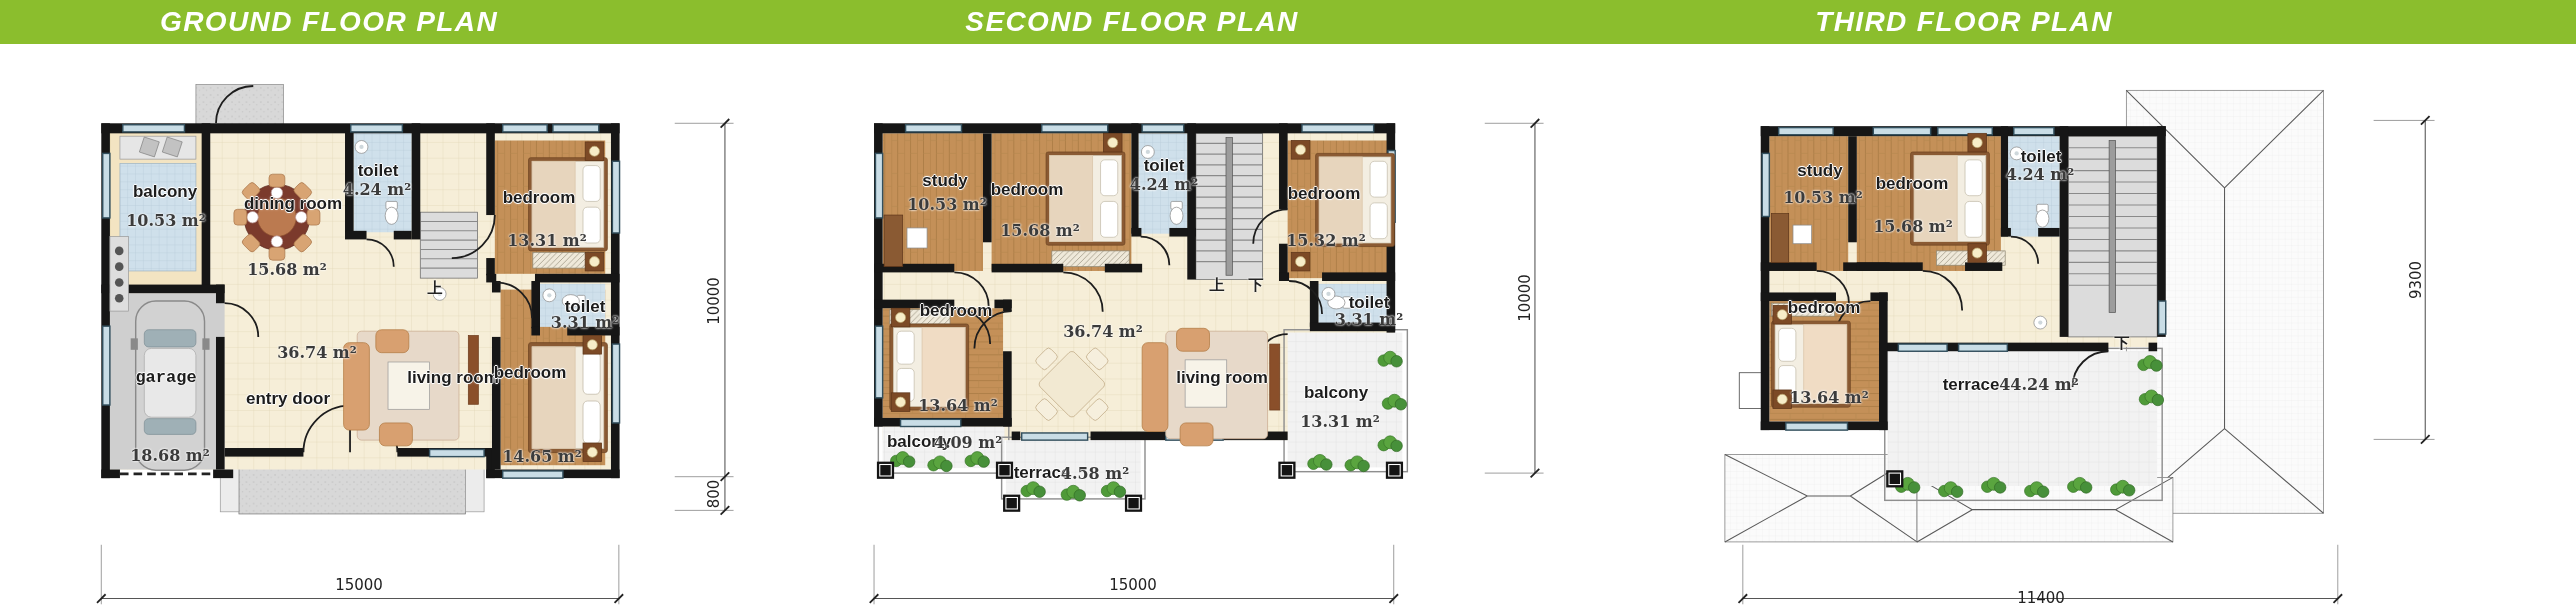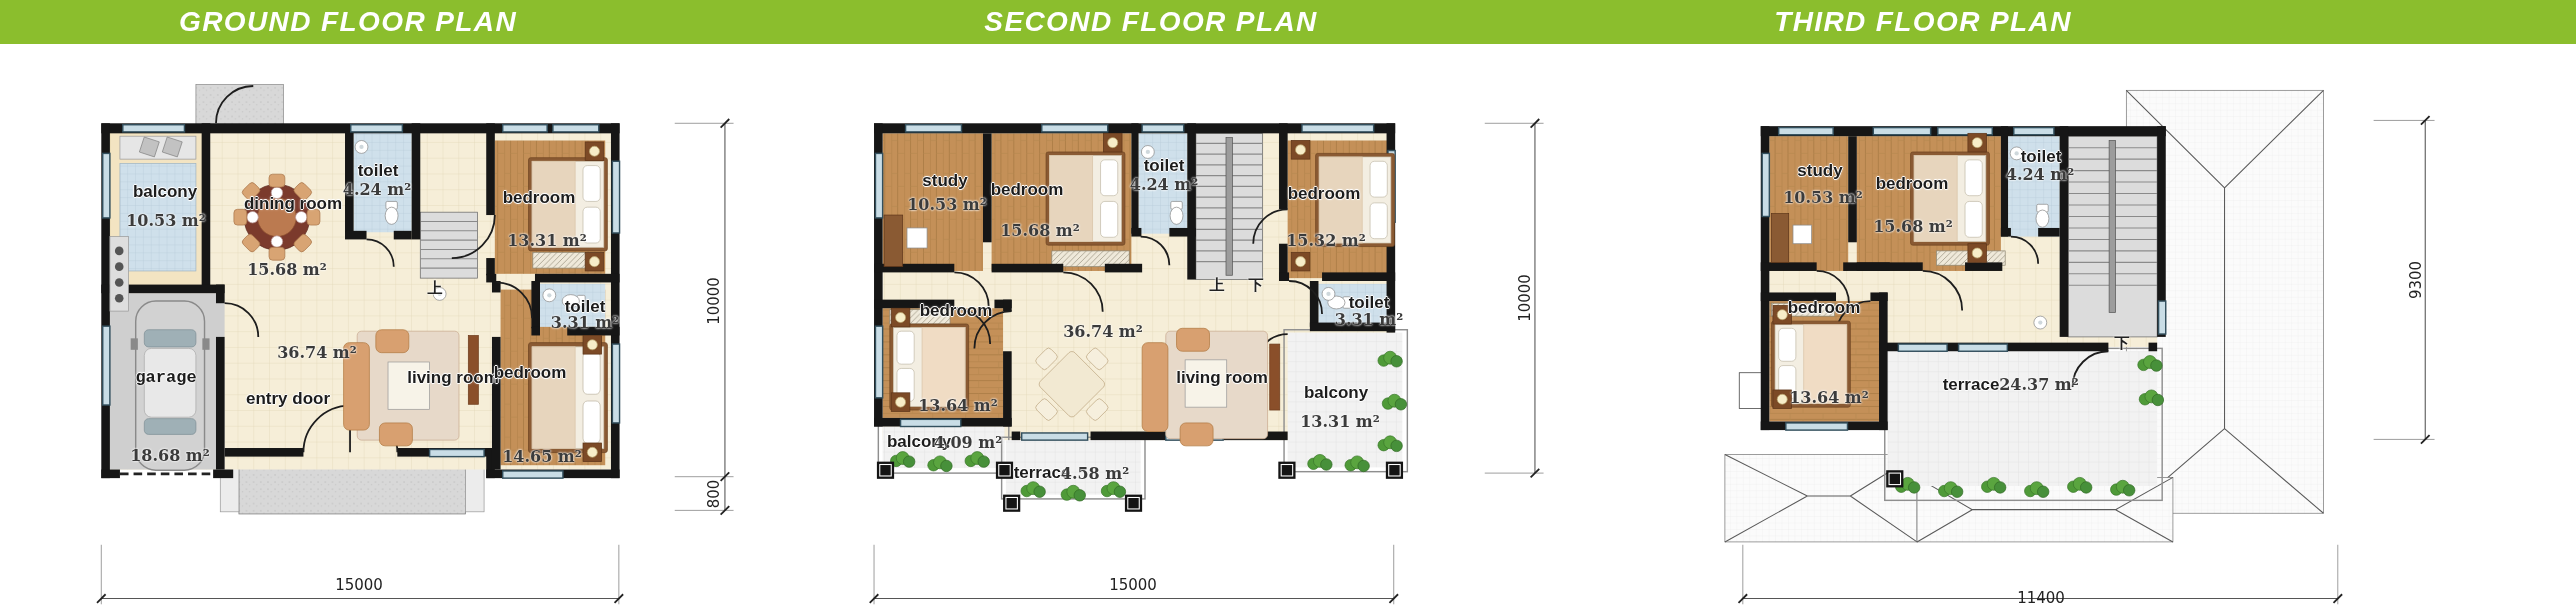--- a/index.html
+++ b/index.html
@@ -1,21 +1,21 @@
 <!DOCTYPE html>
 <html style="font-size:11.5px"><head>
 <meta charset="utf-8">
 <style>
   html,body{margin:0;padding:0;background:#ffffff;}
   #canvas{position:relative;width:2576px;height:605px;background:#ffffff;overflow:hidden;
           font-family:"Liberation Sans",sans-serif;}
   #topbar{position:absolute;left:0;top:0;width:2576px;height:44px;}
   .ptitle{position:absolute;top:22px;transform:translate(-50%,-50%);color:#ffffff;
           font-family:"Liberation Sans",sans-serif;font-style:italic;font-weight:600;
-          font-size:28px;letter-spacing:1.4px;white-space:nowrap;margin-left:19px;}
+          font-size:28px;letter-spacing:1.4px;white-space:nowrap;}
   svg{position:absolute;left:0;top:0;}
   .lbl{position:absolute;transform:translate(-50%,-50%);white-space:nowrap;z-index:5;}
   .rname{font-weight:700;font-size:17px;color:#1c1c1c;
          text-shadow:-0.7px 0 0 #fff,0.7px 0 0 #fff,0 -0.7px 0 #fff,0 0.7px 0 #fff,0 0 2.9px #fff;}
   .rarea{font-family:"DejaVu Serif",serif;font-weight:700;font-size:16px;color:#3b3b3b;
          text-shadow:0 0 2.2px #fff,0 0 2.2px #fff;}
   .dimt{font-family:"DejaVu Sans",sans-serif;font-size:15px;color:#222;}
   .v{transform:translate(-50%,-50%) rotate(-90deg);}
   .stairg{font-size:15px;color:#222;font-weight:700;
           text-shadow:0 0 2.2px #fff,0 0 2.2px #fff;}
@@ -30,21 +30,21 @@
   .ridge{fill:none;stroke:#5a5a5a;stroke-width:1.5;}
 </style>
 </head>
 <body>
 
 <div id="canvas">
 
   <div id="topbar" style="background:#8BBE2D;"></div>
   <div class="ptitle" style="left:329px;">GROUND FLOOR PLAN</div>
   <div class="ptitle" style="left:1132px;">SECOND FLOOR PLAN</div>
-  <div class="ptitle" style="left:1904px;">THIRD FLOOR PLAN</div>
+  <div class="ptitle" style="left:1964px;">THIRD FLOOR PLAN</div>
 
   <svg width="2576" height="605" viewBox="0 0 3591 844">
     <defs>
       <pattern id="tile" width="22" height="22" patternUnits="userSpaceOnUse">
         <rect width="22" height="22" fill="#f6eed8"></rect>
         <path d="M0 0H22M0 0V22" stroke="#e2d6b4" stroke-width="1" fill="none"></path>
       </pattern>
       <pattern id="btile" width="11" height="11" patternUnits="userSpaceOnUse">
         <rect width="11" height="11" fill="#cfe0eb"></rect>
         <path d="M0 0H11M0 0V11" stroke="#b6cbd9" stroke-width="1" fill="none"></path>
@@ -523,19 +523,19 @@
 
   <div class="lbl rname" style="left:1820px;top:171px;">study</div>
   <div class="lbl rarea" style="left:1823px;top:197px;">10.53 m²</div>
   <div class="lbl rname" style="left:1912px;top:184px;">bedroom</div>
   <div class="lbl rarea" style="left:1913px;top:226px;">15.68 m²</div>
   <div class="lbl rname" style="left:2041px;top:157px;">toilet</div>
   <div class="lbl rarea" style="left:2040px;top:174px;">4.24 m²</div>
   <div class="lbl rname" style="left:1824px;top:308px;">bedroom</div>
   <div class="lbl rarea" style="left:1829px;top:397px;">13.64 m²</div>
   <div class="lbl rname" style="left:1971px;top:385px;">terrace</div>
-  <div class="lbl rarea" style="left:2039px;top:384px;">24.37 m²</div>
+  <div class="lbl rarea" style="left:2039px;top:384px;">44.24 m²</div>
   <div class="lbl stairg" style="left:2122px;top:343px;">下</div>
   <div class="lbl dimt" style="left:2041px;top:598px;">11400</div>
   <div class="lbl dimt v" style="left:2416px;top:280px;">9300</div>
 
 </div>
 
 
 </body></html>

